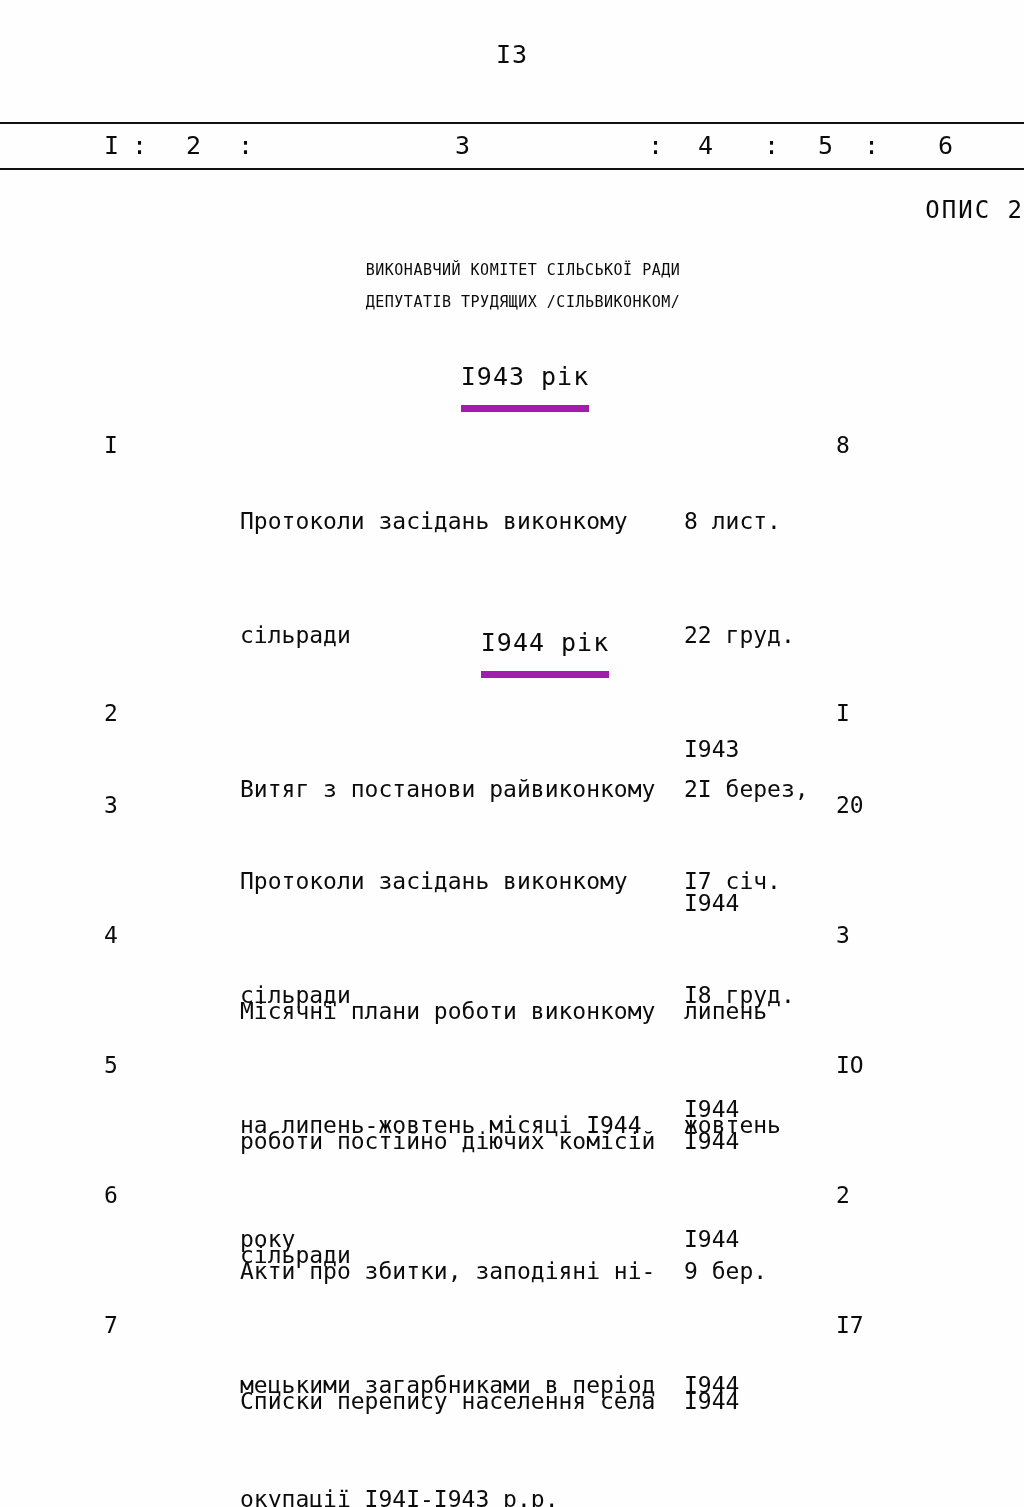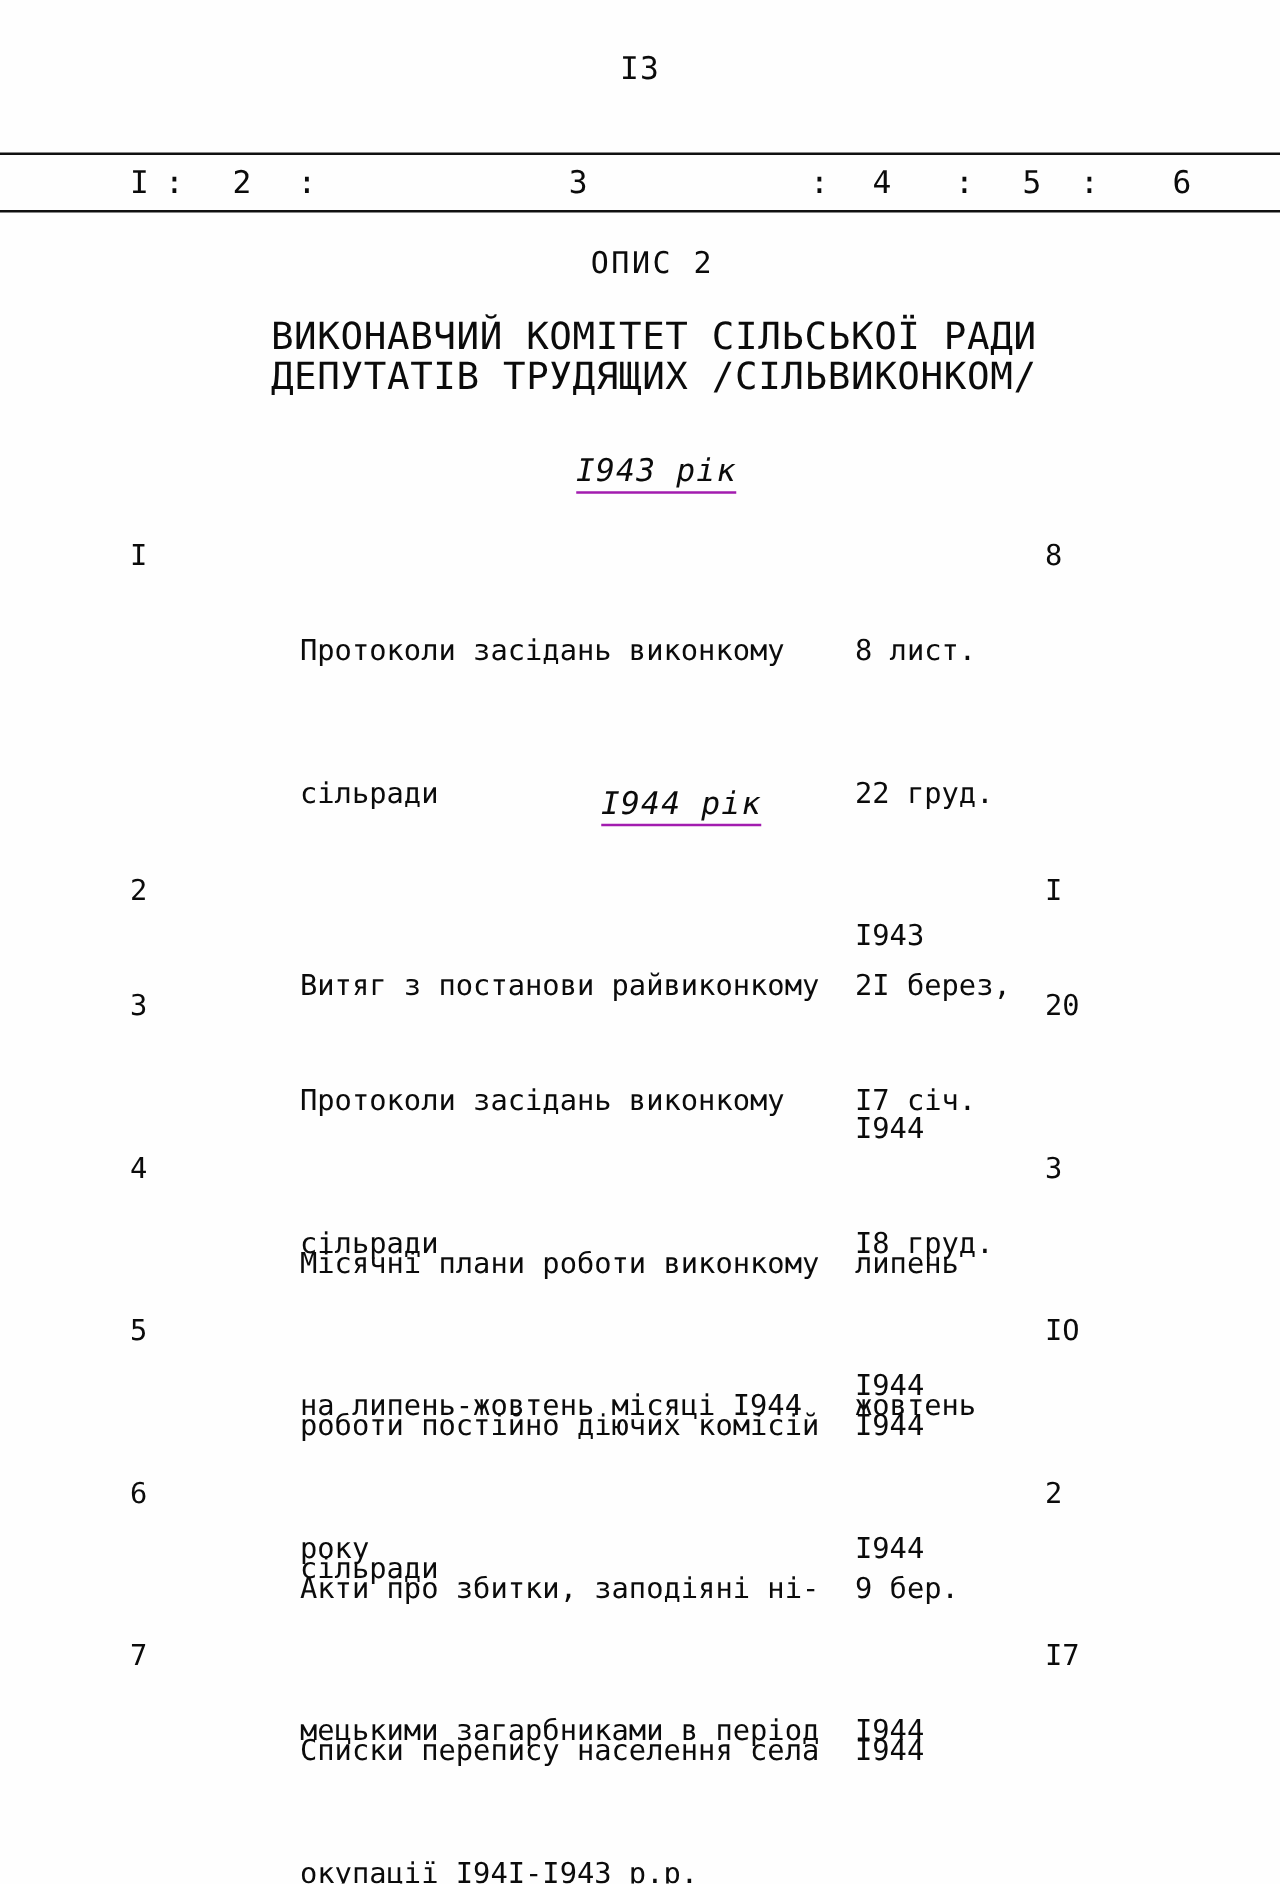--- a/index.html
+++ b/index.html
@@ -73,55 +73,54 @@
   .cn-5   { left: 818px; }
   .cn-s5  { left: 864px; }
   .cn-6   { left: 938px; }
 
   
   .opis-title {
     position: absolute;
     top: 196px;
     left: 0;
     width: 1024px;
-    text-align: center;
+    text-align: right;
     font-size: 24px;
     letter-spacing: 2px;
     padding-left: 20px;
     box-sizing: border-box;
   }
 
   .org-title {
     position: absolute;
     top: 254px;
     left: 0;
     width: 1024px;
     text-align: center;
-    font-size: 30px;
+    font-size: 15px;
     line-height: 32px;
     letter-spacing: 0.5px;
     padding-left: 22px;
     box-sizing: border-box;
   }
   .org-title div { white-space: pre; }
 
   .year-head {
     position: absolute;
     left: 0;
     width: 1024px;
     text-align: center;
     font-size: 25px;
     padding-left: 26px;
     box-sizing: border-box;
   }
   .year-head span {
-    border-bottom: 2px solid #a21caf;
-    padding-bottom: 2px;
+    border-bottom: 7px solid #a21caf;
+    padding-bottom: 14px;
     letter-spacing: 1px;
-    font-style: italic;
   }
   .year-1943 { top: 362px; }
   .year-1944 { top: 628px; margin-left: 20px; }
 
   
   .entry {
     position: absolute;
     left: 0;
     width: 1024px;
     height: auto;

